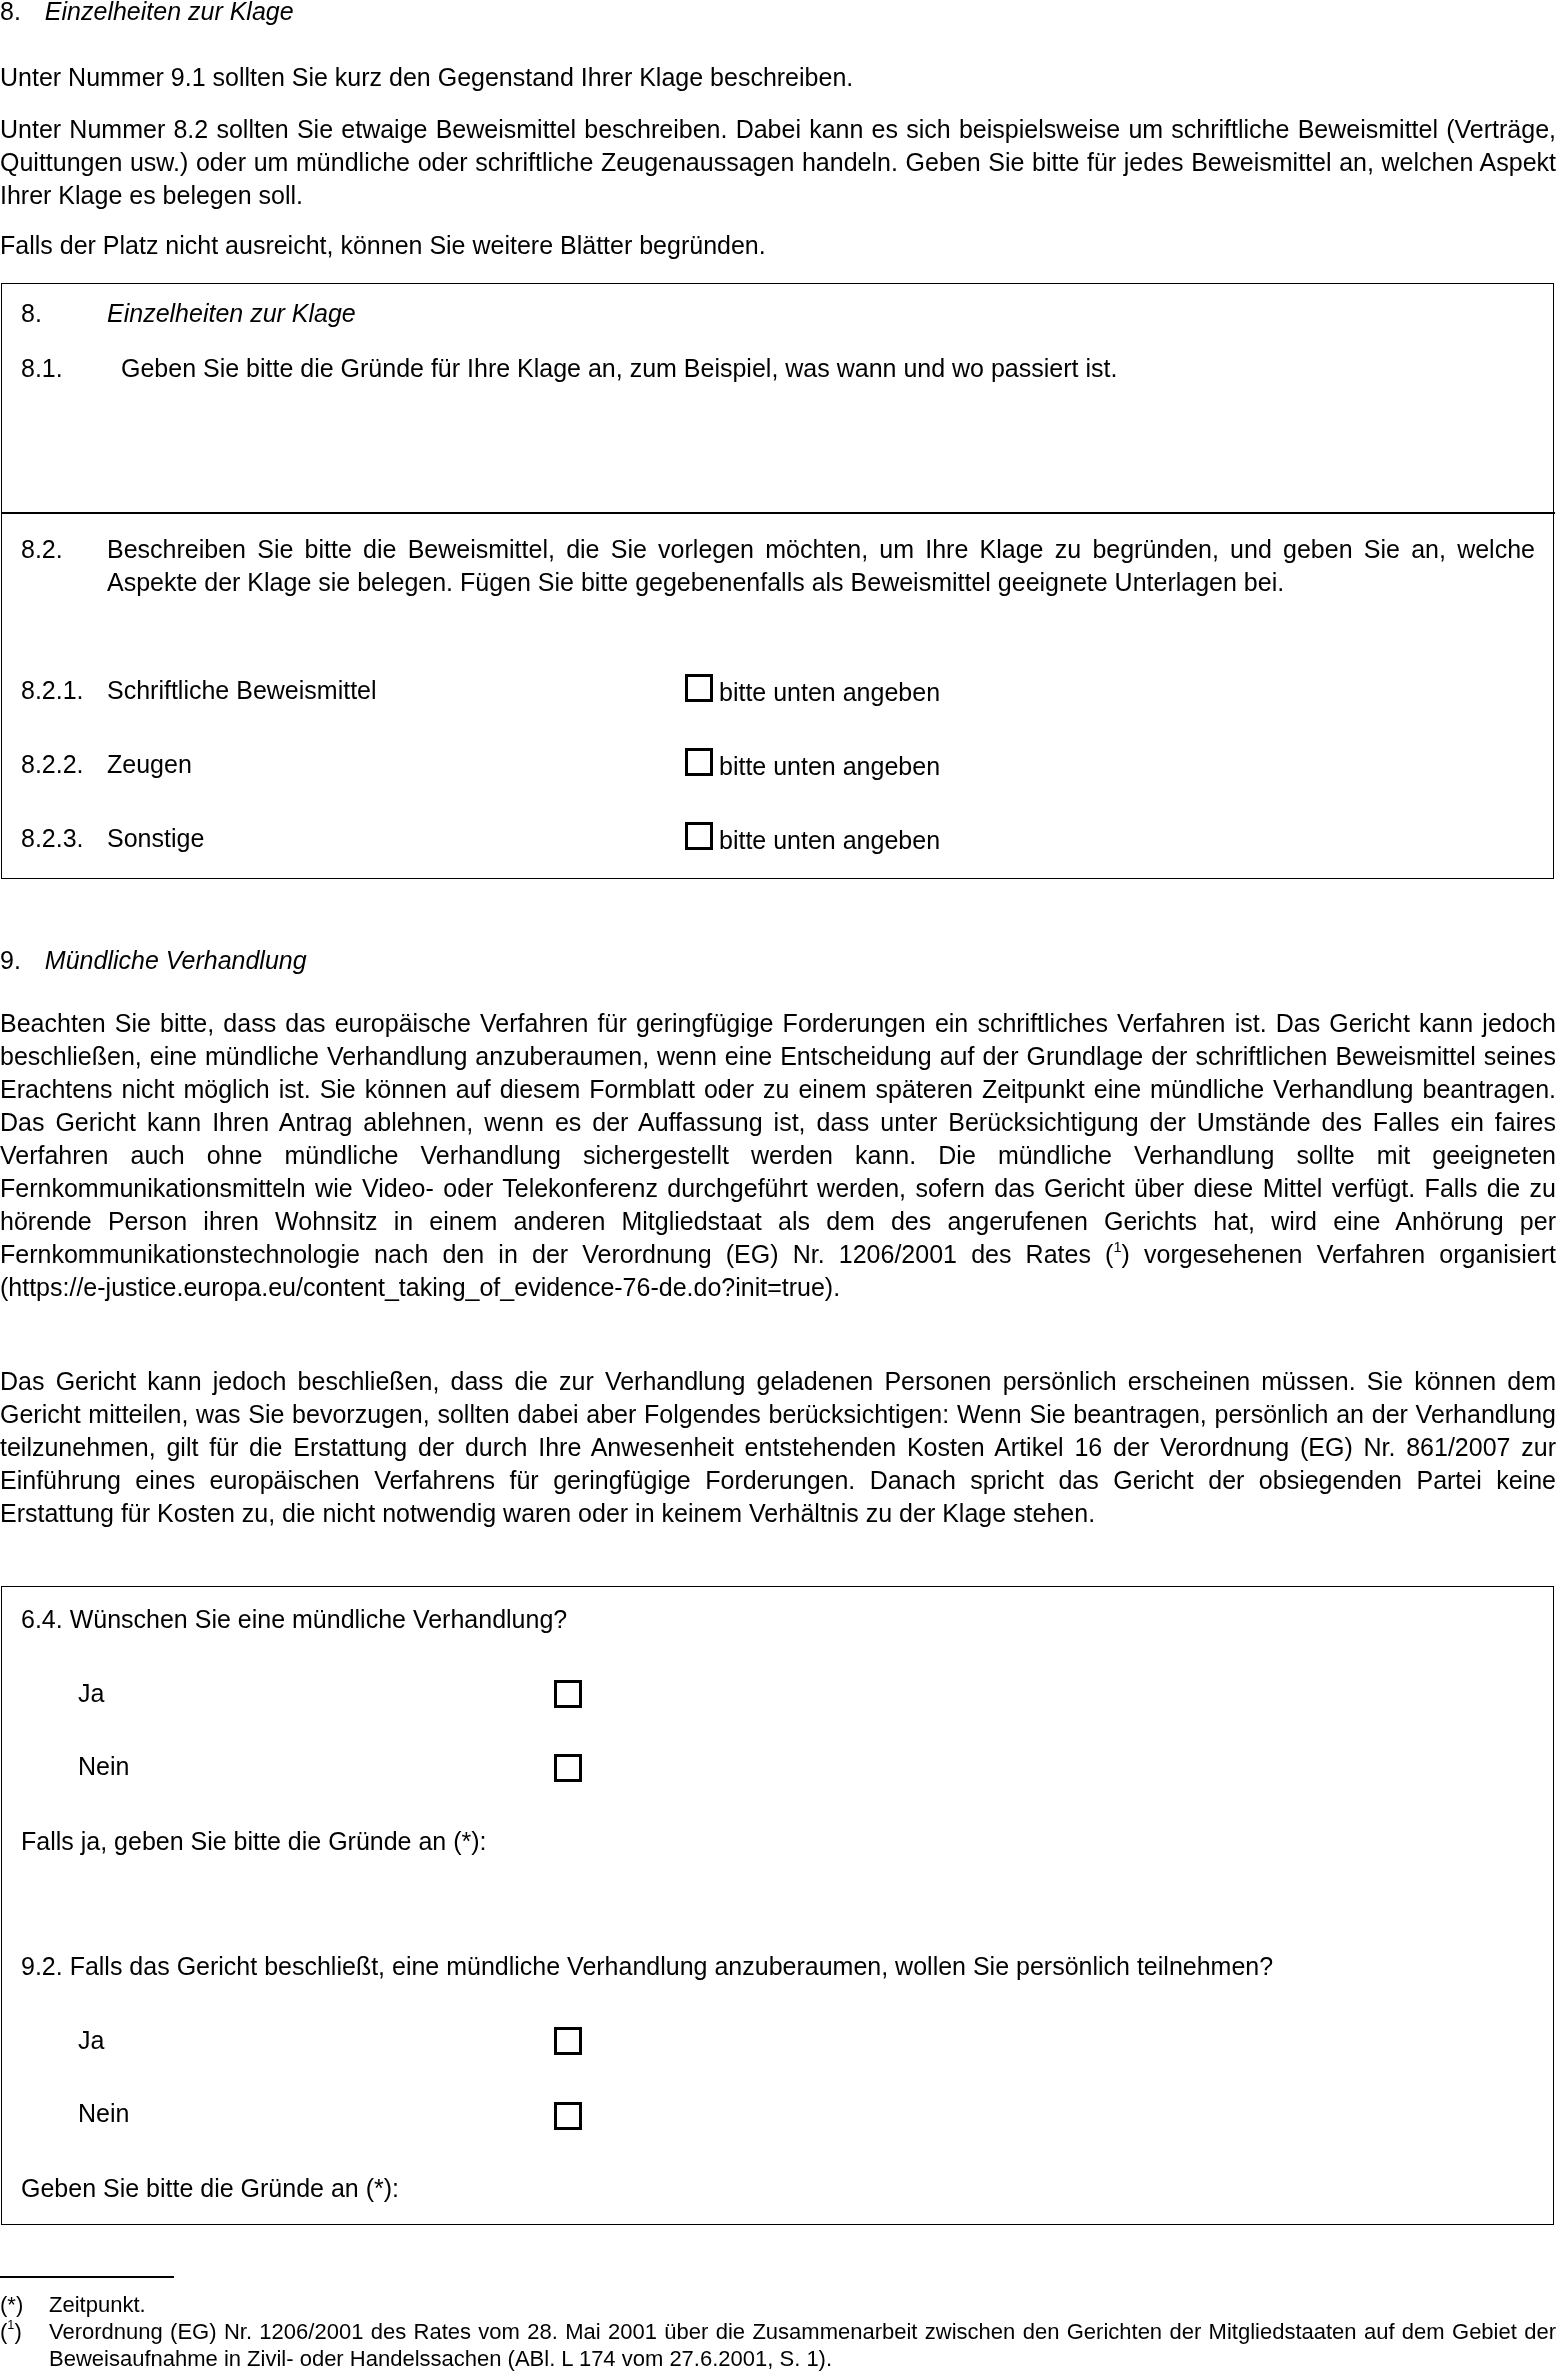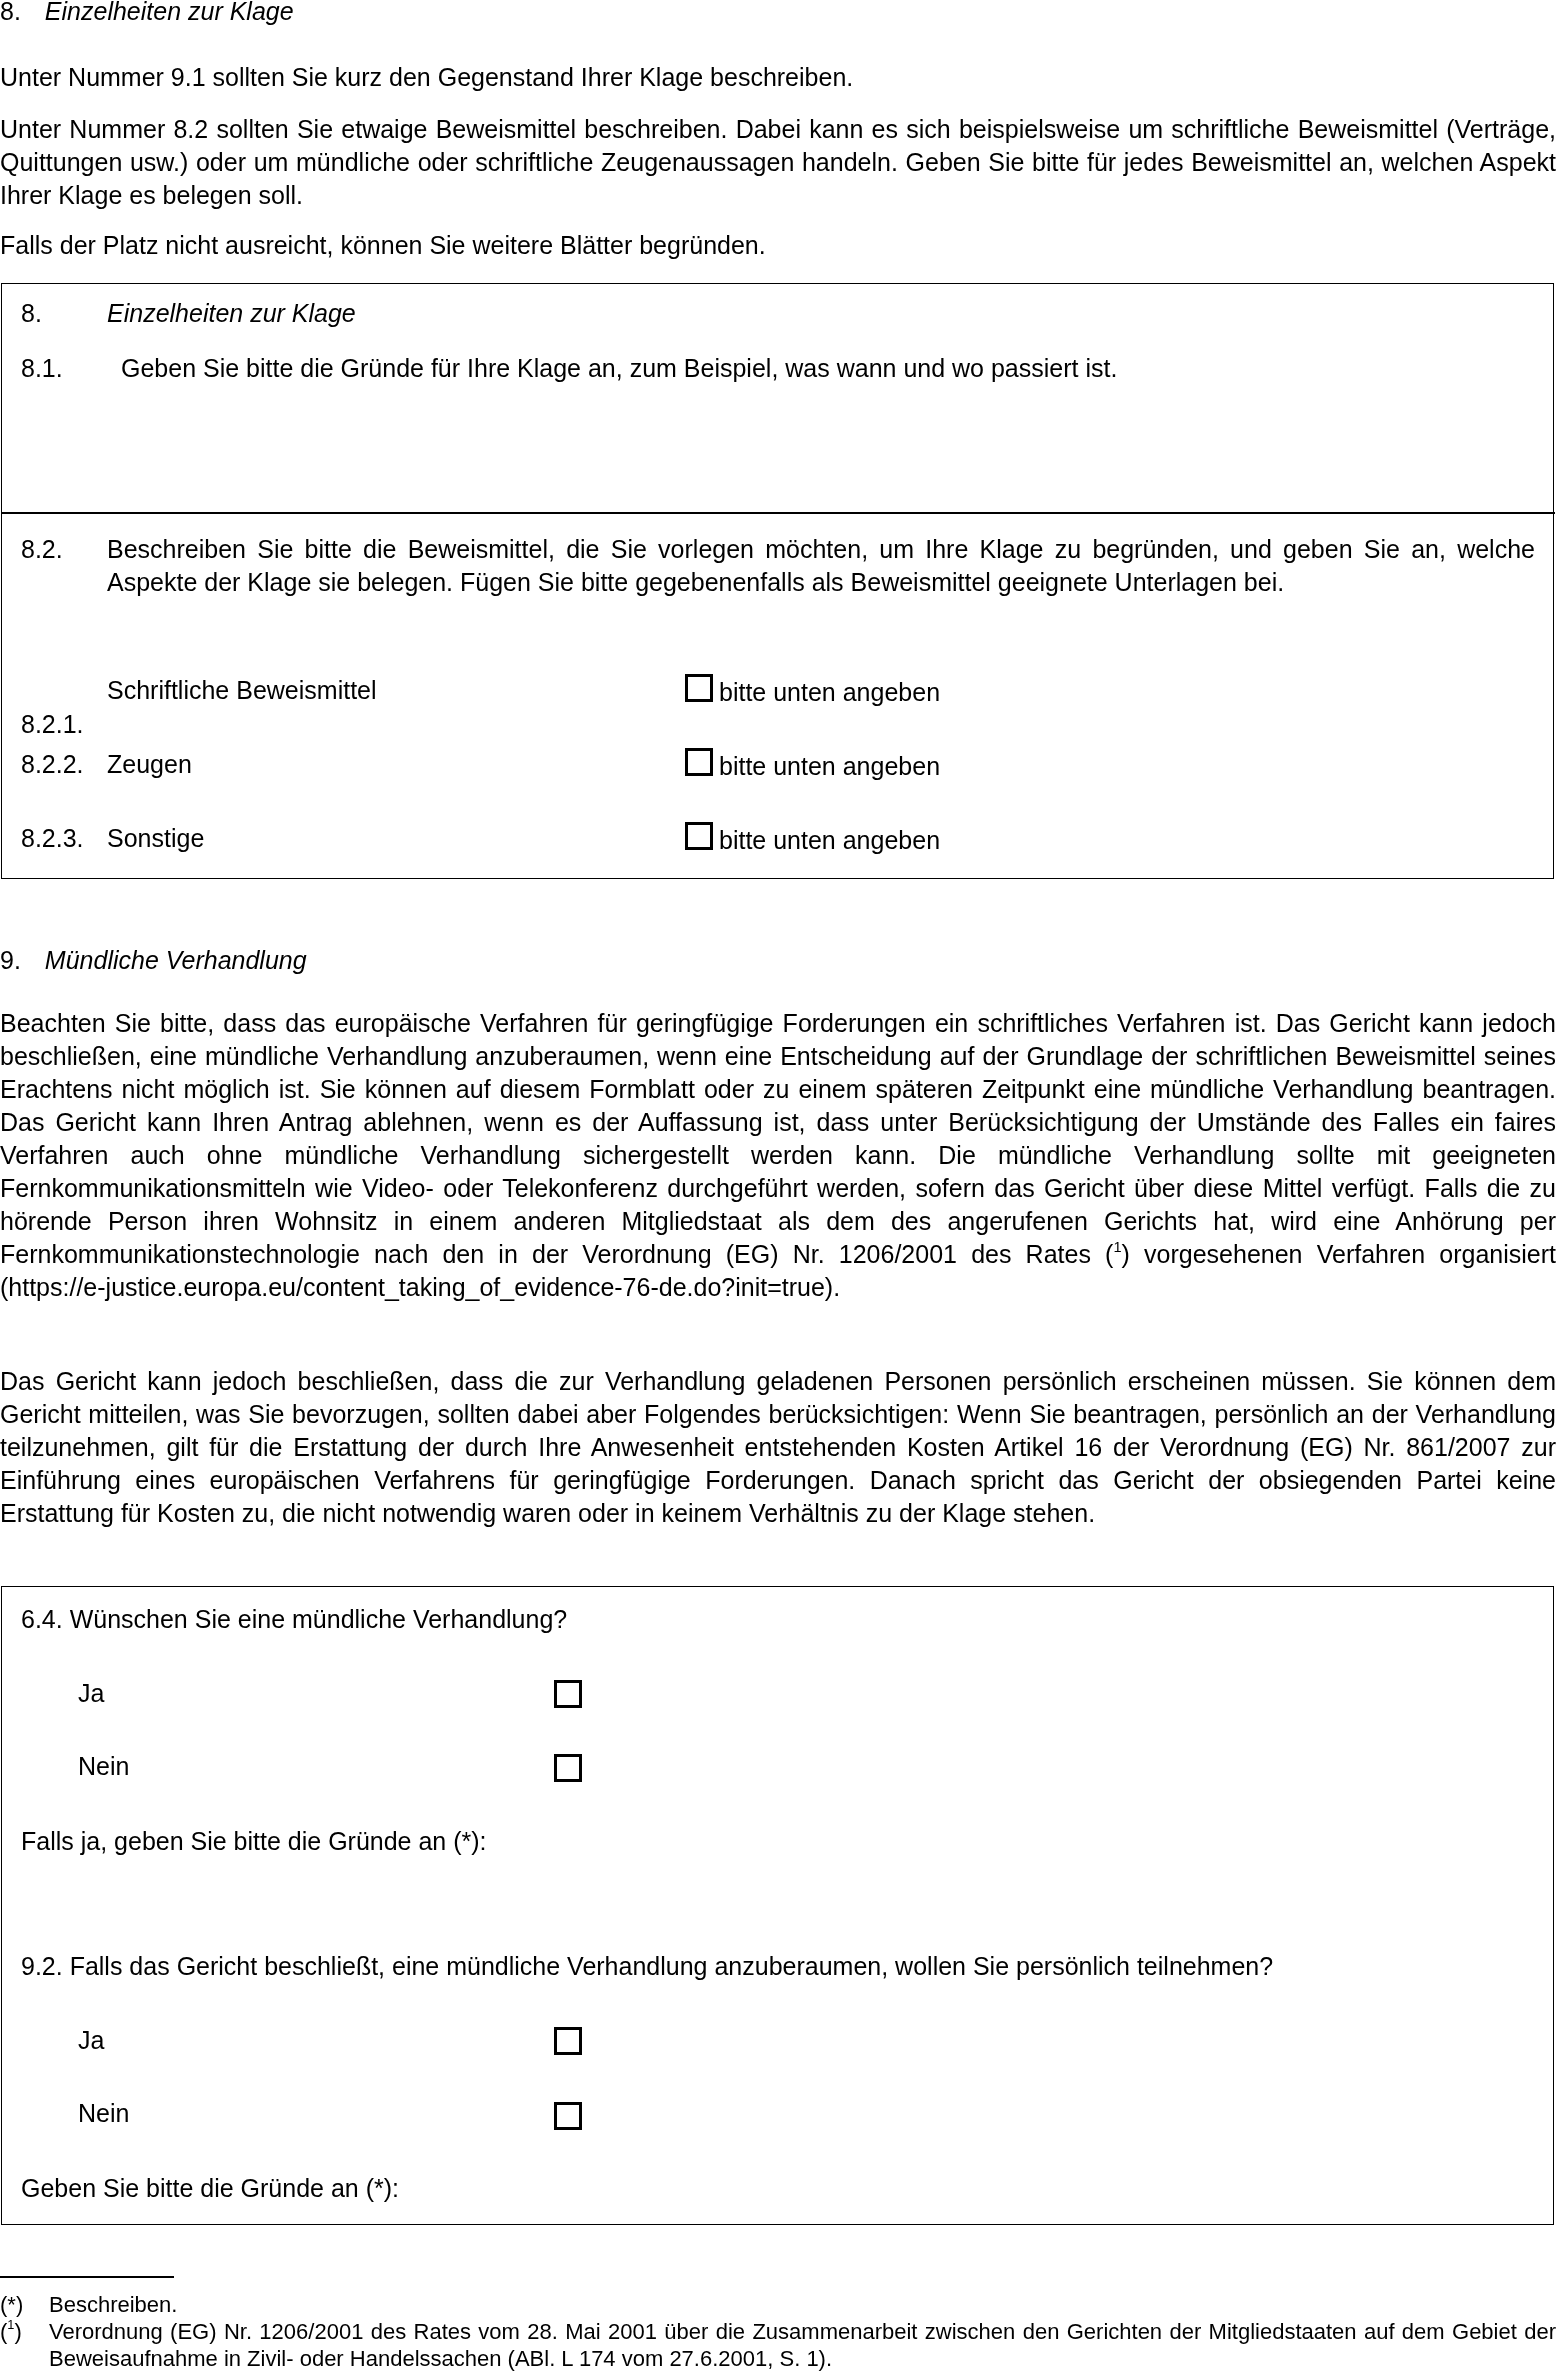--- a/index.html
+++ b/index.html
@@ -37,21 +37,21 @@
 <div class="num" style="left:21px; top:297px;">8.</div>
 <div class="num ital" style="left:107px; top:297px;">Einzelheiten zur Klage</div>
 
 <div class="num" style="left:21px; top:352px;">8.1.</div>
 <div class="num" style="left:121px; top:352px;">Geben Sie bitte die Gründe für Ihre Klage an, zum Beispiel, was wann und wo passiert ist.</div>
 <div class="abs" style="left:2.4px; top:390px; width:1550px; height:121px;"></div>
 
 <div class="num" style="left:21px; top:533px;">8.2.</div>
 <div class="para last-left" style="left:107px; top:533px; width:1428px;">Beschreiben Sie bitte die Beweismittel, die Sie vorlegen möchten, um Ihre Klage zu begründen, und geben Sie an, welche Aspekte der Klage sie belegen. Fügen Sie bitte gegebenenfalls als Beweismittel geeignete Unterlagen bei.</div>
 
-<div class="num" style="left:21px; top:708px;text-align:right;">8.2.1.</div>
+<div class="num" style="left:21px; top:674px;text-align:right;">8.2.1.</div>
 <div class="num" style="left:107px; top:674px;">Schriftliche Beweismittel</div>
 <div class="cb" style="left:685px; top:674px;"></div>
 <div class="num" style="left:719px; top:676px;">bitte unten angeben</div>
 
 <div class="num" style="left:21px; top:748px;">8.2.2.</div>
 <div class="num" style="left:107px; top:748px;">Zeugen</div>
 <div class="cb" style="left:685px; top:748px;"></div>
 <div class="num" style="left:719px; top:750px;">bitte unten angeben</div>
 
 <div class="num" style="left:21px; top:822px;">8.2.3.</div>
@@ -87,17 +87,17 @@
 
 <div class="num" style="left:78px; top:2097px;">Nein</div>
 <div class="cb" style="left:554px; top:2102px;"></div>
 
 <div class="num" style="left:21px; top:2172px;">Geben Sie bitte die Gründe an (*):</div>
 <div class="abs" style="left:530px; top:2167px; width:1023px; height:52px;"></div>
 
 <div class="fn-rule"></div>
 
 <div class="fn" style="left:0; top:2291px;">(*)</div>
-<div class="fn" style="left:49px; top:2291px; white-space:nowrap;">Beschreiben.</div>
+<div class="fn" style="left:49px; top:2291px; white-space:nowrap;">Zeitpunkt.</div>
 
 <div class="fn" style="left:0; top:2318px;"><span>(</span><sup style="font-size:12.8px;">1</sup><span>)</span></div>
 <div class="fn" style="left:49px; top:2318px; width:1507px; text-align:justify; text-align-last:left;">Verordnung (EG) Nr. 1206/2001 des Rates vom 28. Mai 2001 über die Zusammenarbeit zwischen den Gerichten der Mitgliedstaaten auf dem Gebiet der Beweisaufnahme in Zivil- oder Handelssachen (ABl. L 174 vom 27.6.2001, S. 1).</div>
 
 
 </body></html>

